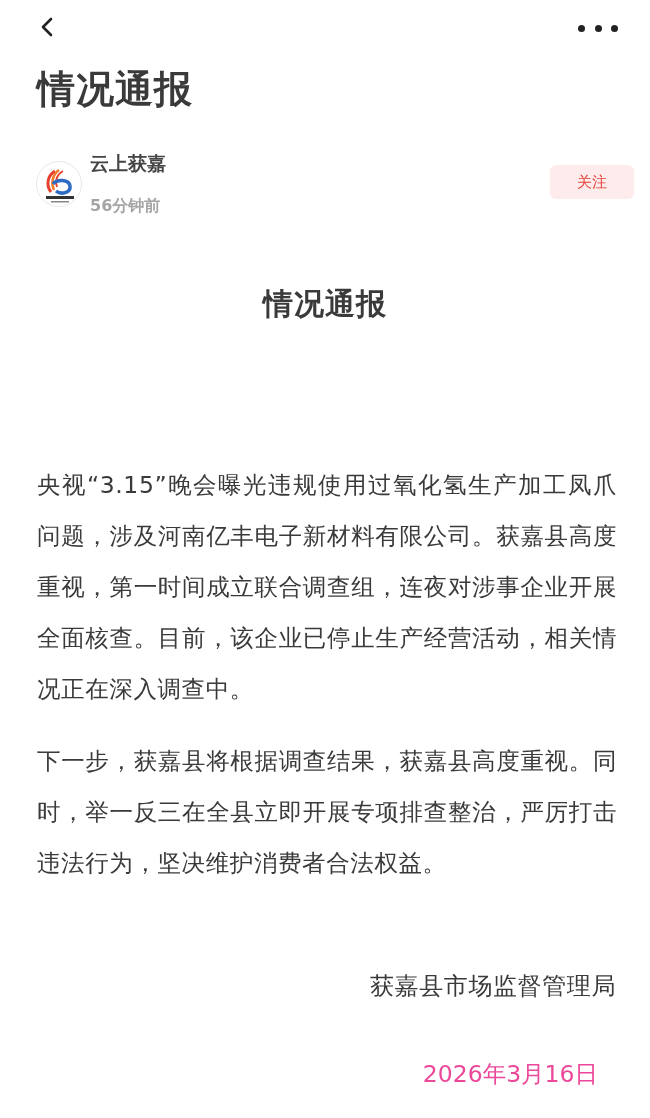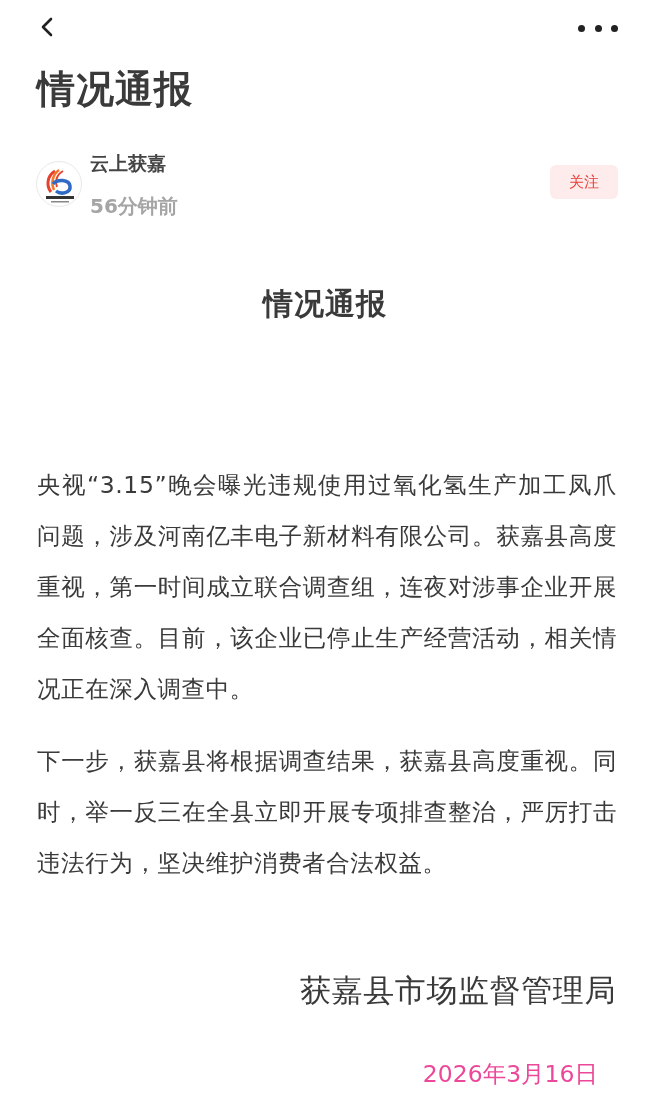--- a/index.html
+++ b/index.html
@@ -10,31 +10,31 @@
     .back-btn { position: absolute; left: 34px; top: 12px; width: 30px; height: 30px; cursor: pointer; }
     .more-btn { position: absolute; left: 578px; top: 14px; width: 40px; height: 28px; cursor: pointer; display: flex; align-items: center; justify-content: space-between; }
     .more-btn .dot { width: 7px; height: 7px; border-radius: 50%; background: #222; }
 
     .page-title { position: absolute; left: 37px; top: 64px; font-size: 38px; font-weight: bold; color: #3a3a3a; letter-spacing: 1px; }
 
     .author { position: absolute; left: 36px; top: 158px; height: 52px; display: flex; align-items: center; font-weight: bold; }
     .avatar { width: 46px; height: 46px; border-radius: 50%; border: 1px solid #e8e8e8; background: #fff; position: relative; overflow: hidden; }
     .author-info { margin-left: 8px; }
     .author-name { font-size: 19px; color: #444; line-height: 24px; }
-    .author-time { font-size: 20px; color: #a5a5a5; line-height: 22px; margin-top: 20px; }
+    .author-time { font-size: 16px; color: #a5a5a5; line-height: 22px; margin-top: 20px; }
 
-    .follow-btn { position: absolute; left: 550px; top: 165px; width: 68px; height: 34px; background: #fdeceb; border-radius: 6px; color: #e5413a; font-size: 15px; display: flex; align-items: center; justify-content: center; cursor: pointer; }
+    .follow-btn { position: absolute; left: 550px; top: 165px; width: 84px; height: 34px; background: #fdeceb; border-radius: 6px; color: #e5413a; font-size: 15px; display: flex; align-items: center; justify-content: center; cursor: pointer; }
 
     .article-title { position: absolute; left: 0; width: 650px; top: 284px; text-align: center; font-size: 30px; font-weight: bold; color: #3a3a3a; letter-spacing: 1px; }
 
     .para { position: absolute; left: 37px; width: 580px; font-size: 23.5px; line-height: 51px; color: #3a3a3a; text-align: justify; letter-spacing: 0.6px; }
     .para1 { top: 460px; }
     .para2 { top: 736px; }
 
-    .signature { position: absolute; right: 34px; top: 970px; font-size: 31px; color: #3a3a3a; letter-spacing: 0.6px; }
+    .signature { position: absolute; right: 34px; top: 970px; font-size: 24px; color: #3a3a3a; letter-spacing: 0.6px; }
     .date { position: absolute; right: 52px; top: 1058px; font-size: 23.5px; color: #ec4899; }
   </style>
 </head>
 <body>
 
 <div class="topbar">
   <div class="back-btn">
     <svg width="30" height="30" viewBox="0 0 30 30">
       <polyline points="17,7 9,15 17,23" fill="none" stroke="#222" stroke-width="2.6" stroke-linecap="round" stroke-linejoin="round"></polyline>
     </svg>

